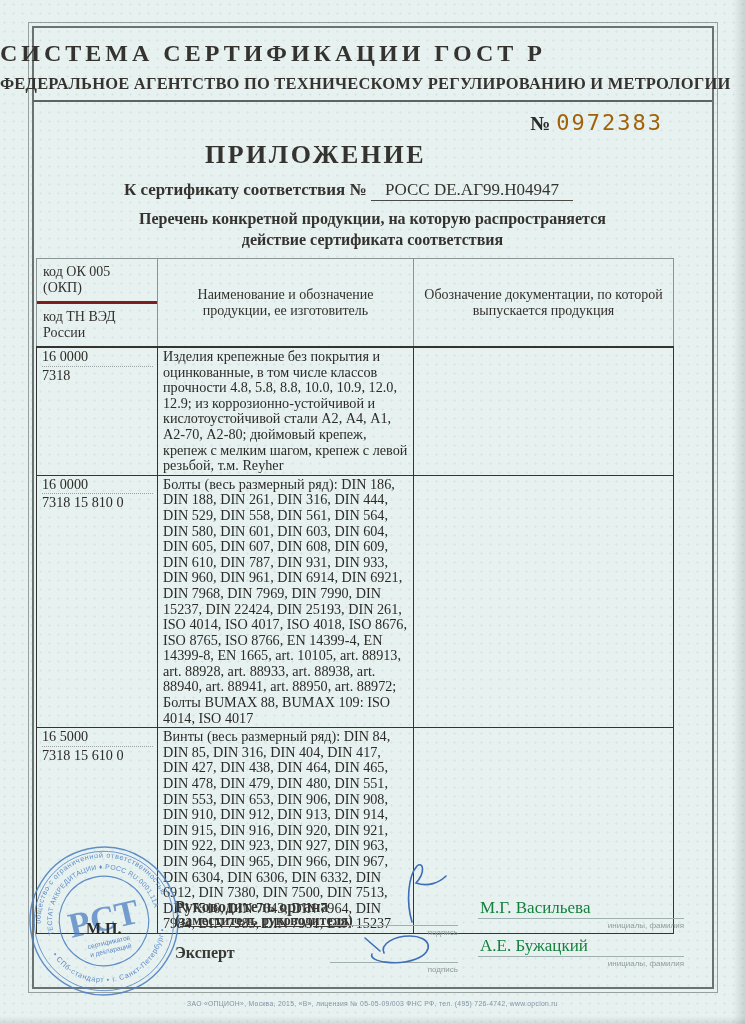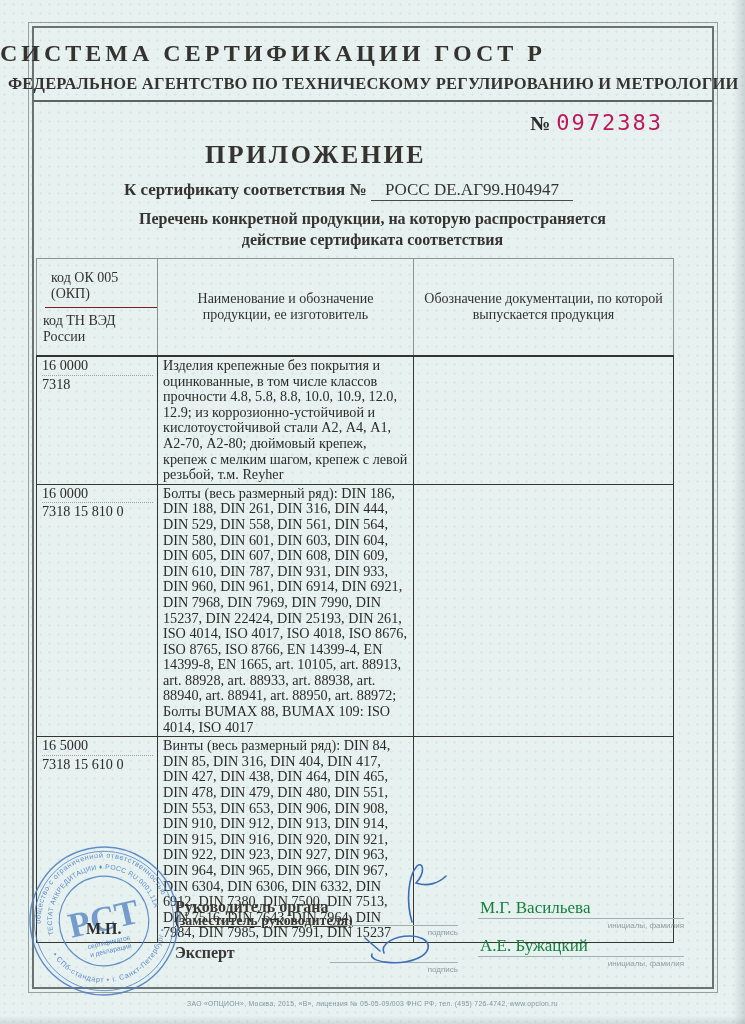--- a/index.html
+++ b/index.html
@@ -19,45 +19,45 @@
   .frame-outer{position:absolute;left:28px;top:22px;width:688px;height:969px;
     border:1px solid #97a09f;}
   .frame-inner{position:absolute;left:3px;top:3px;right:3px;bottom:3px;
     border:2px solid #6b7372;}
   .header-divider{position:absolute;left:33px;top:100px;width:679px;height:0;
     border-top:2px solid #5c6462;}
 
   .main-title{position:absolute;left:0;top:40px;width:745px;text-align:left;
     font-size:24px;font-weight:bold;letter-spacing:4px;white-space:nowrap;color:#35332f;}
   .sub-title{position:absolute;left:0;top:74px;width:710px;text-align:center;
-    font-size:16.5px;font-weight:bold;letter-spacing:.2px;white-space:nowrap;color:#35332f;padding-left:8px;}
+    font-size:16.5px;font-weight:bold;letter-spacing:.2px;white-space:nowrap;color:#35332f;}
 
   .serial{position:absolute;top:110px;right:82px;white-space:nowrap;}
   .serial .no{font-size:20px;font-weight:bold;color:#2b2b28;margin-right:6px;}
   .serial .digits{font-family:"DejaVu Sans Mono", monospace;font-size:22px;
-    color:#be185d;letter-spacing:2px;}
+    color:#a16207;letter-spacing:2px;}
 
   .doc-title{position:absolute;left:0;top:140px;width:631px;text-align:center;
     font-size:26px;font-weight:bold;letter-spacing:2.5px;color:#35332f;}
   .cert-line{position:absolute;left:0;top:180px;width:697px;text-align:center;
     font-size:17px;color:#35332f;}
   .cert-line .lbl{font-weight:bold;}
   .cert-line .val{border-bottom:1.5px solid #4a4a46;padding:0 14px 1px 14px;}
   .desc{position:absolute;left:0;width:745px;text-align:center;
     font-size:16px;font-weight:bold;color:#35332f;}
   .desc.l1{top:210px;} .desc.l2{top:231px;}
 
   table.cert-table{position:absolute;left:36px;top:258px;width:637px;
     border-collapse:collapse;table-layout:fixed;}
   .cert-table col.c1{width:121px;} .cert-table col.c2{width:256px;} .cert-table col.c3{width:260px;}
   .cert-table th{border:1px solid #8b9492;border-bottom:2px solid #35352f;
-    font-weight:normal;font-size:14px;color:#33312d;vertical-align:middle;padding:18px 6px;height:60px;}
+    font-weight:normal;font-size:14px;color:#33312d;vertical-align:middle;padding:9px 6px;height:60px;}
   .cert-table th.h1{padding:0;}
   .h1-top,.h1-bot{padding:5px 6px;text-align:left;}
-  .h1-top{border-bottom:1px solid #7f1d1d;margin-left:8px;}
+  .h1-top{border-bottom:3px solid #7f1d1d;}
   .cert-table td{border:1.6px solid #35352f;vertical-align:top;
     font-size:14.2px;line-height:15.6px;padding:1px 4px 1px 5px;overflow:hidden;color:#2a2a26;}
   tr.r0 td{height:112px;} tr.r1 td{height:196px;} tr.r2 td{height:186px;}
   .code-top{border-bottom:1px dotted #9aa3a1;padding-bottom:1px;margin-bottom:1px;}
   .name-cell{text-align:left;}
 
   .sig-label{position:absolute;font-weight:bold;color:#3a3834;font-size:16px;white-space:nowrap;}
   .sig-label.small{font-size:14px;text-decoration:underline;}
   .sig-line{position:absolute;border-bottom:1px solid #9fb0ae;height:0;}
   .tiny-cap{position:absolute;font-family:"Liberation Sans", sans-serif;

